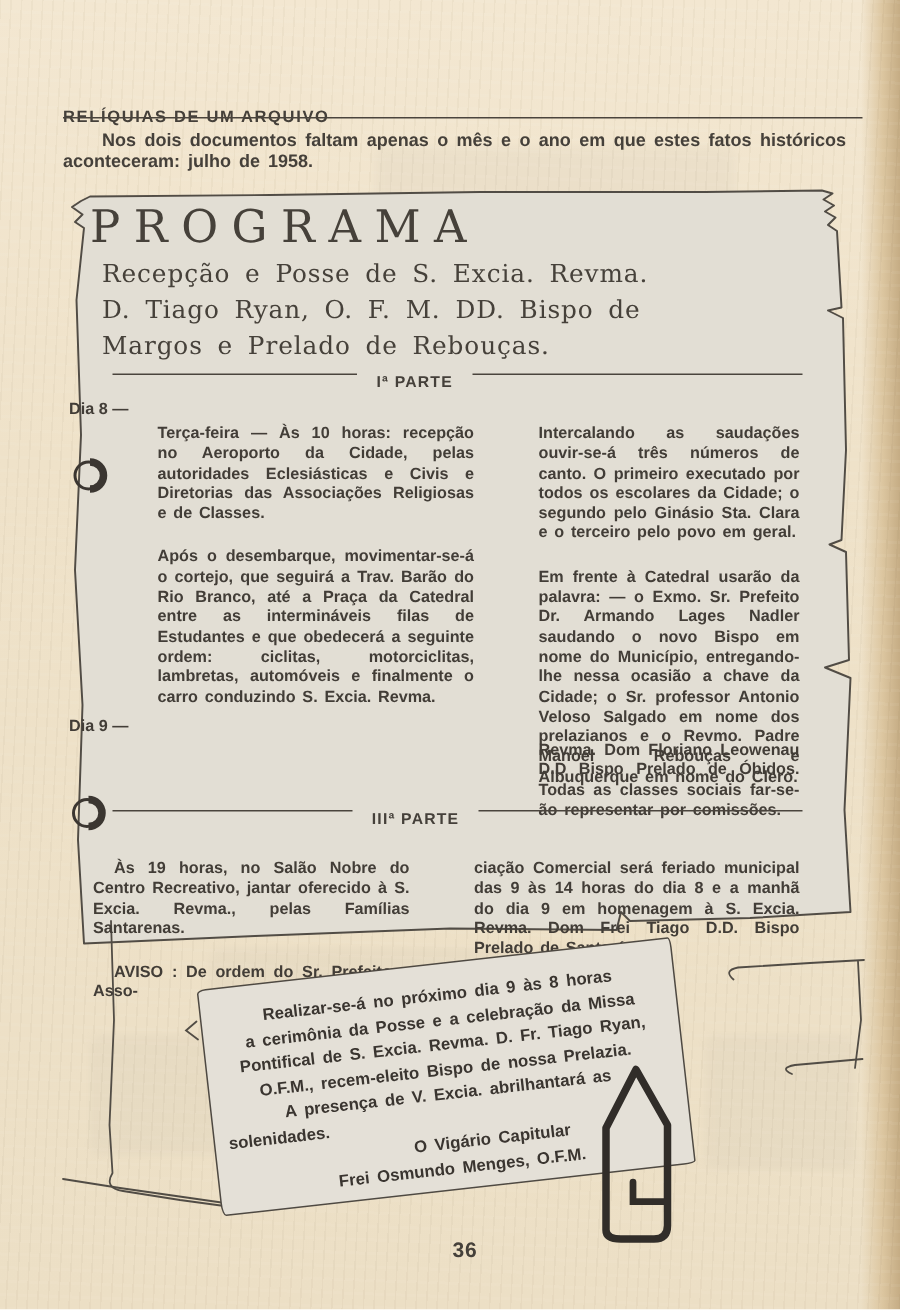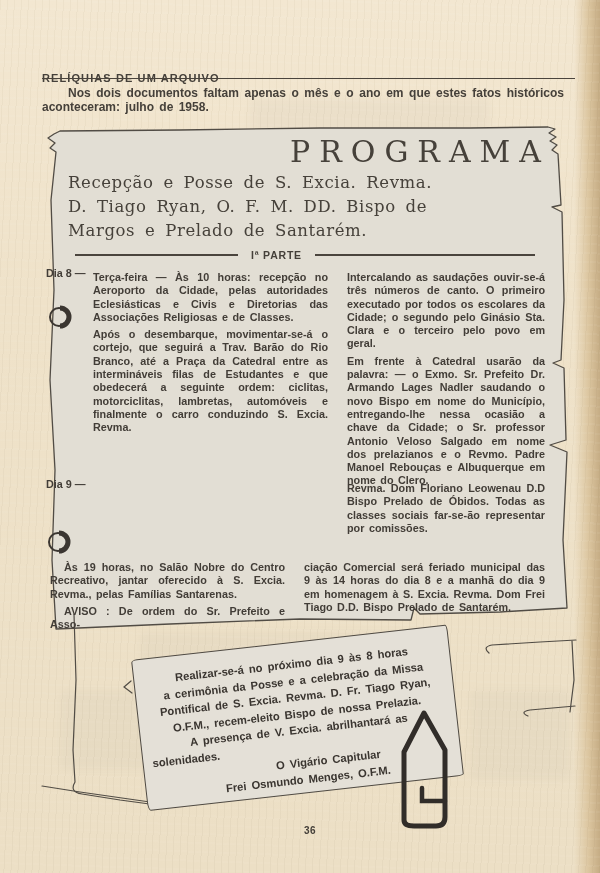--- a/index.html
+++ b/index.html
@@ -35,42 +35,42 @@
   }
   .rubric-rule{position:absolute;left:42px;top:78px;width:533px;height:1.4px;background:#4a443d;}
   .intro{
     position:absolute;left:42px;top:87px;width:522px;margin:0;
     font-size:12px;line-height:13.5px;font-weight:bold;color:#45403a;
     text-align:justify;text-indent:26px;word-spacing:2px;
   }
 
   
   .doc-title{
-    position:absolute;left:60px;top:134px;width:490px;text-align:right;
+    position:absolute;left:60px;top:134px;width:490px;text-align:left;
     font-family:"DejaVu Serif","Liberation Serif",serif;
     font-size:30px;letter-spacing:9px;color:#46413a;font-weight:normal;
   }
   .doc-subtitle{
     position:absolute;left:68px;top:171px;width:474px;text-align:left;
     font-family:"DejaVu Serif","Liberation Serif",serif;
     font-size:16.5px;line-height:24px;letter-spacing:.6px;word-spacing:4px;color:#46413a;
   }
   .part-head{
-    position:absolute;left:75px;width:460px;display:flex;align-items:center;
+    position:absolute;left:75px;width:460px;display:flex;
     font-size:10.5px;font-weight:bold;letter-spacing:.8px;color:#45403a;
   }
   .part-head .rule{height:1.3px;background:#4a443d;}
   .part-head .r1{flex:1.0;margin-right:13px;}
   .part-head .r2{flex:1.35;margin-left:13px;}
   .ph1{top:249px}.ph2{top:459px}.ph3{top:540px}
 
   .cols{position:absolute;left:46px;width:503px;display:flex;gap:11px;}
   .c1{top:267px}.c2{top:478px}.c3{top:557px}
   .col{font-size:10.8px;line-height:13.3px;font-weight:bold;color:#423d37;}
-  .col p{margin:4px;text-align:justify;word-spacing:1.5px;}
+  .col p{margin:16px;text-align:justify;word-spacing:1.5px;}
   .col-l{width:243px;position:relative;}
   .col-r{flex:1;}
   .hang{padding-left:43px;}
   .day{position:absolute;left:0;top:0;white-space:nowrap;}
   .ind p{text-indent:14px;}
 
   
   .note{
     position:absolute;left:131px;top:660px;width:318px;height:152px;
     transform:rotate(-6.4deg);transform-origin:top left;
@@ -81,21 +81,21 @@
     font-size:11.2px;line-height:16.5px;font-weight:bold;color:#3a3530;
     word-spacing:2px;
   }
   .note div{text-align:center;}
   .note .flush{text-align:left;}
   .note .sig1{transform:translateX(26px);}
   .note .sig2{transform:translateX(4px);}
 
   .pageno{
     position:absolute;left:280px;top:825px;width:60px;text-align:center;
-    font-size:10px;font-weight:bold;color:#45403a;letter-spacing:.5px;
+    font-size:14px;font-weight:bold;color:#45403a;letter-spacing:.5px;
   }
 </style>
 </head>
 <body>
 
 <div class="page">
 
   <div class="edge-band"></div>
 
   <div class="ghost" style="left:250px;top:98px;width:240px;height:44px;"></div>
@@ -134,21 +134,21 @@
 
   <div class="textlayer">
     <div class="rubric">RELÍQUIAS DE UM ARQUIVO</div>
     <div class="rubric-rule"></div>
     <p class="intro">Nos dois documentos faltam apenas o mês e o ano em que estes fatos históricos aconteceram: julho de 1958.</p>
 
     <div class="doc-title">PROGRAMA</div>
     <div class="doc-subtitle">
       <div>Recepção e Posse de S. Excia. Revma.</div>
       <div>D. Tiago Ryan, O. F. M. DD. Bispo de</div>
-      <div>Margos e Prelado de Santarém.</div>
+      <div>Margos e Prelado de Rebouças.</div>
     </div>
 
     <div class="part-head ph1">
       <span class="rule r1"></span>
       <span>Iª PARTE</span>
       <span class="rule r2"></span>
     </div>
     <div class="cols c1">
       <div class="col col-l hang">
         <span class="day">Dia 8 —</span>
@@ -163,20 +163,25 @@
 
     <div class="cols c2">
       <div class="col col-l hang">
         <span class="day">Dia 9 —</span>
       </div>
       <div class="col col-r">
         <p>Revma. Dom Floriano Leowenau D.D Bispo Prelado de Óbidos. Todas as classes sociais far-se-ão representar por comissões.</p>
       </div>
     </div>
 
+    <div class="part-head ph3">
+      <span class="rule r1"></span>
+      <span>IIIª PARTE</span>
+      <span class="rule r2"></span>
+    </div>
     <div class="cols c3">
       <div class="col col-l ind" style="width:243px">
         <p>Às 19 horas, no Salão Nobre do Centro Recreativo, jantar oferecido à S. Excia. Revma., pelas Famílias Santarenas.</p>
         <p>AVISO : De ordem do Sr. Prefeito e Asso-</p>
       </div>
       <div class="col col-r">
         <p>ciação Comercial será feriado municipal das 9 às 14 horas do dia 8 e a manhã do dia 9 em homenagem à S. Excia. Revma. Dom Frei Tiago D.D. Bispo Prelado de Santarém.</p>
       </div>
     </div>
 

